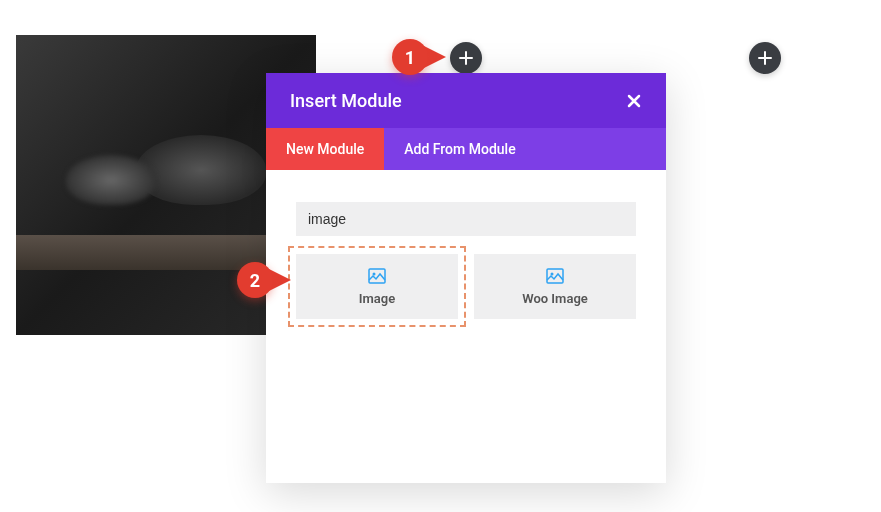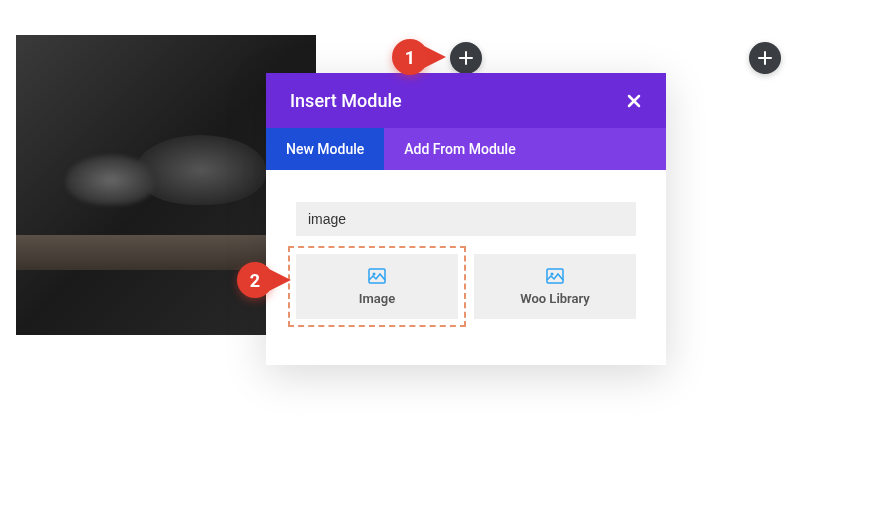--- a/index.html
+++ b/index.html
@@ -75,21 +75,21 @@
     }
     .add-button-2 {
       left: 749px;
       top: 42px;
     }
     .modal {
       position: absolute;
       left: 266px;
       top: 73px;
       width: 400px;
-      height: 292px;
+      height: 410px;
       background: #fff;
       box-shadow: 0 10px 40px rgba(0,0,0,0.15);
     }
     .modal-header {
       background: #6c2bd9;
       color: #fff;
       padding: 17px 24px;
       display: flex;
       align-items: center;
       justify-content: space-between;
@@ -108,21 +108,21 @@
       background: #7d3ee6;
     }
     .tab {
       padding: 13px 20px;
       color: #fff;
       font-size: 14px;
       font-weight: 500;
       cursor: pointer;
     }
     .tab.active {
-      background: #1d4ed8;
+      background: #ef4444;
     }
     .search-input {
       display: block;
       margin: 32px 30px 18px 30px;
       width: calc(100% - 60px);
       padding: 9px 12px;
       background: #efeff0;
       border: none;
       font-size: 14px;
       color: #333;
@@ -238,21 +238,21 @@
       <div class="module-label">Image</div>
     </div>
     <div class="module-card">
       <div class="module-icon">
         <svg width="18" height="18" viewBox="0 0 18 18">
           <rect x="1" y="2" width="16" height="14" rx="1" fill="none" stroke="#2ea3f2" stroke-width="1.5"></rect>
           <circle cx="6" cy="7" r="1.5" fill="#2ea3f2"></circle>
           <path d="M1 13l4-4 3 3 4-5 5 6" fill="none" stroke="#2ea3f2" stroke-width="1.5"></path>
         </svg>
       </div>
-      <div class="module-label">Woo Library</div>
+      <div class="module-label">Woo Image</div>
     </div>
   </div>
 </div>
 
 <div class="annotation annotation-1">
   <div class="annotation-bubble">1</div>
   <div class="annotation-pointer"></div>
 </div>
 
 <div class="annotation annotation-2">

